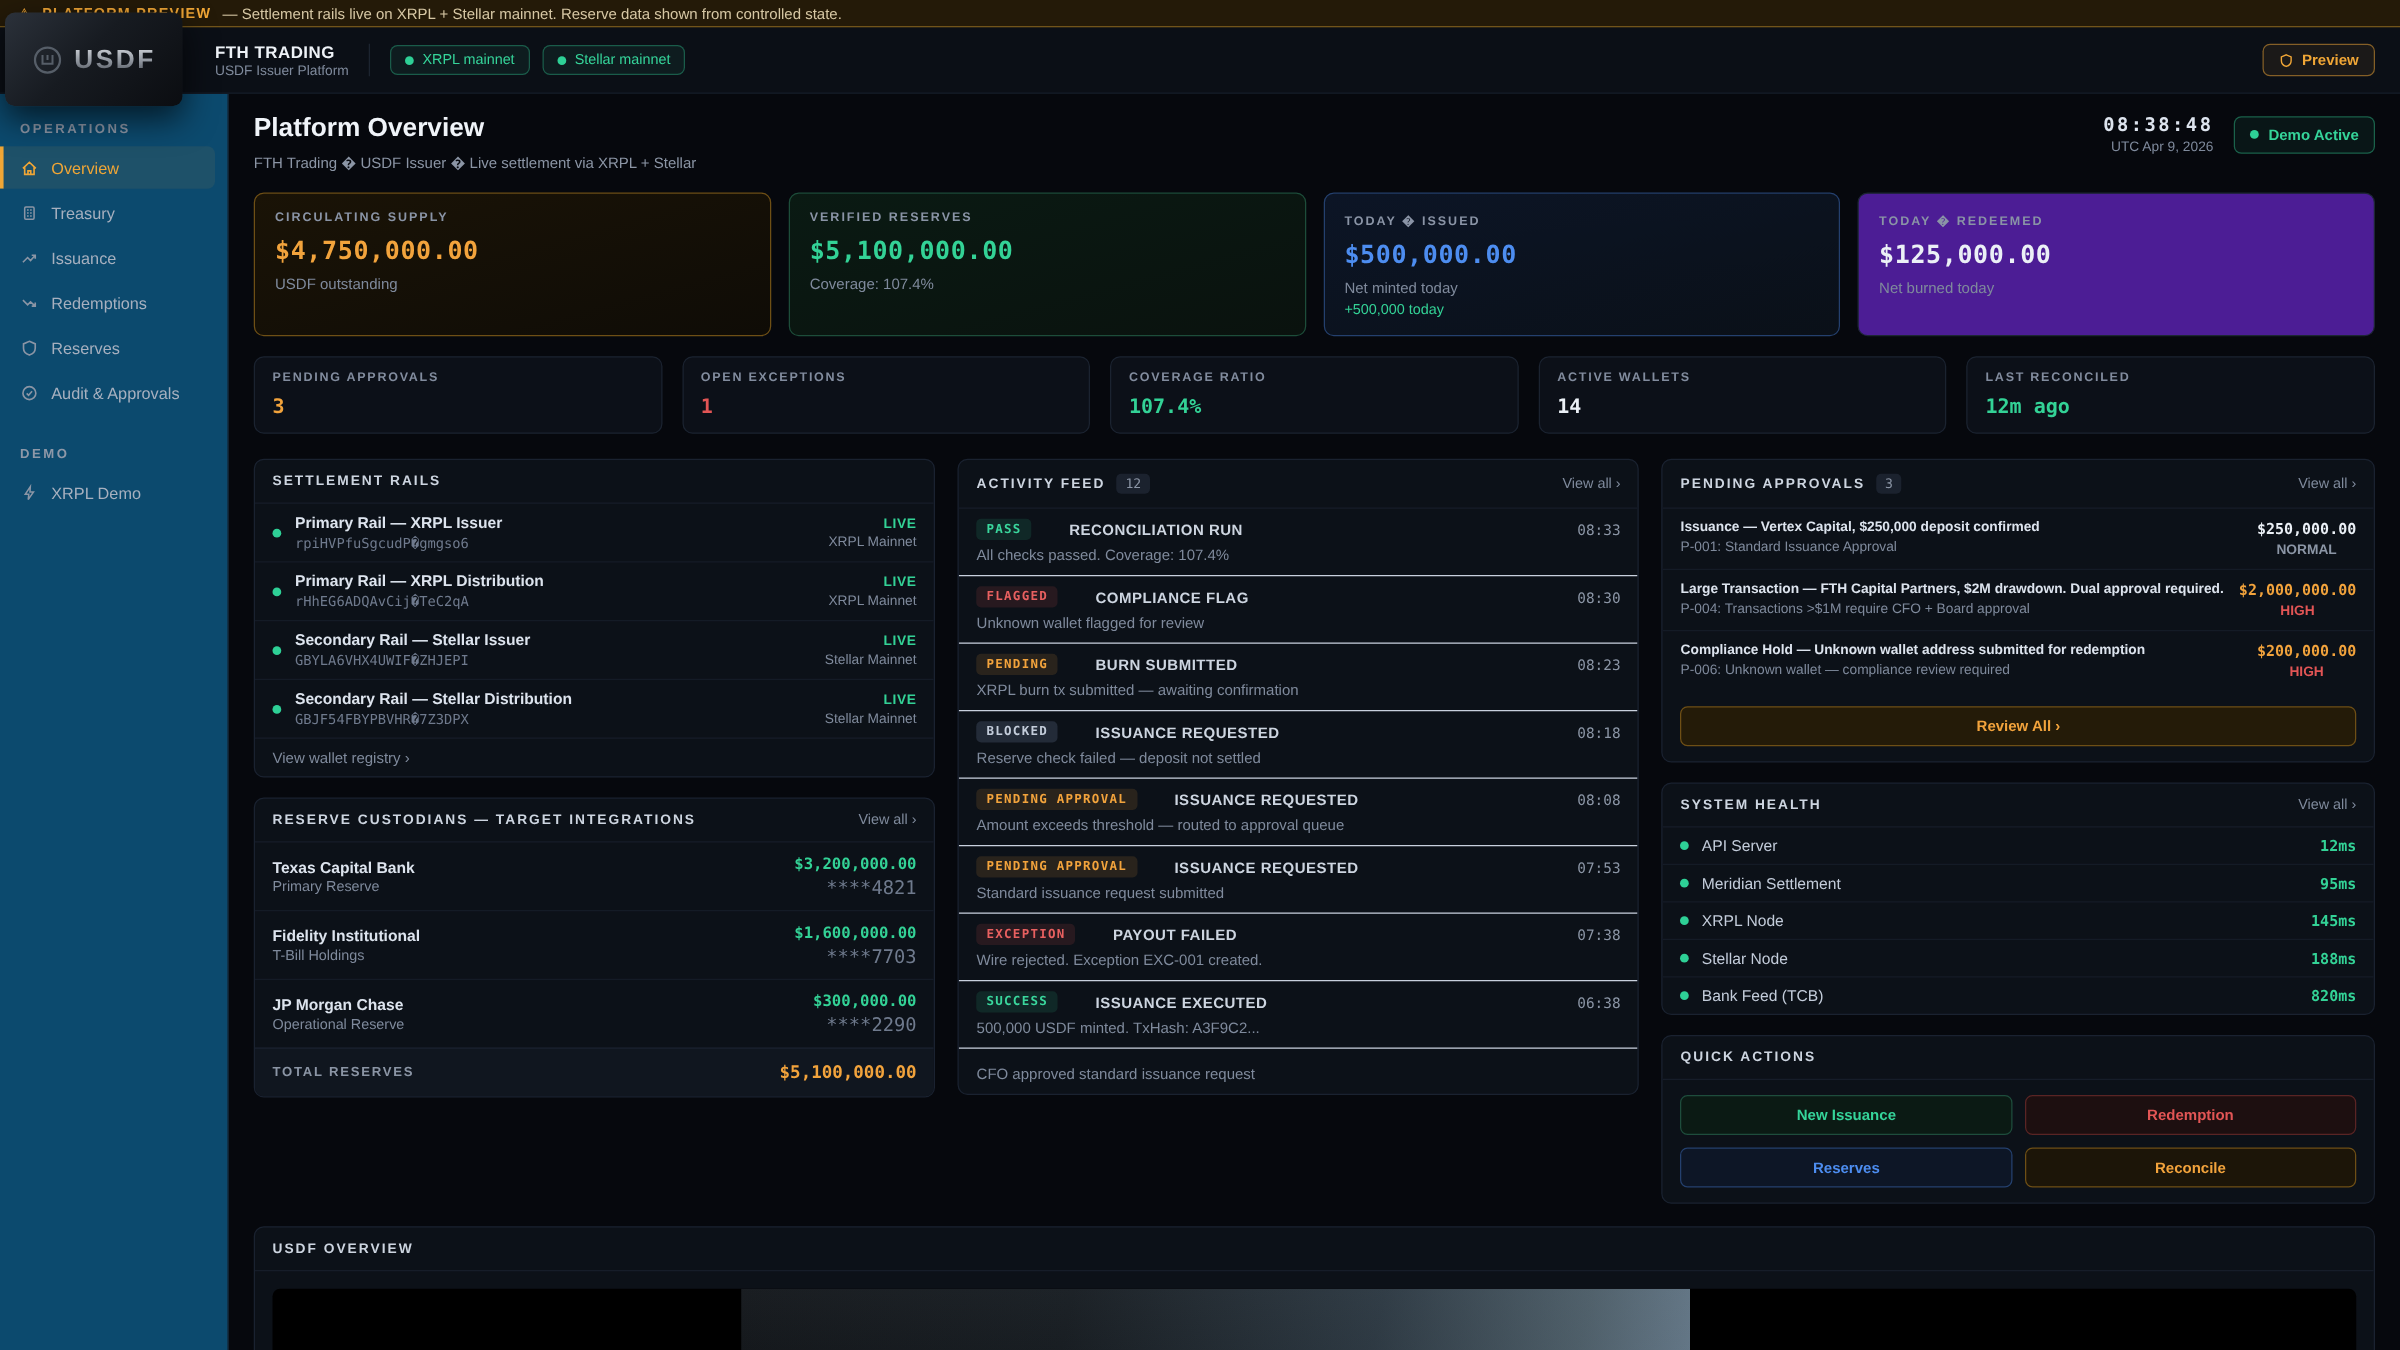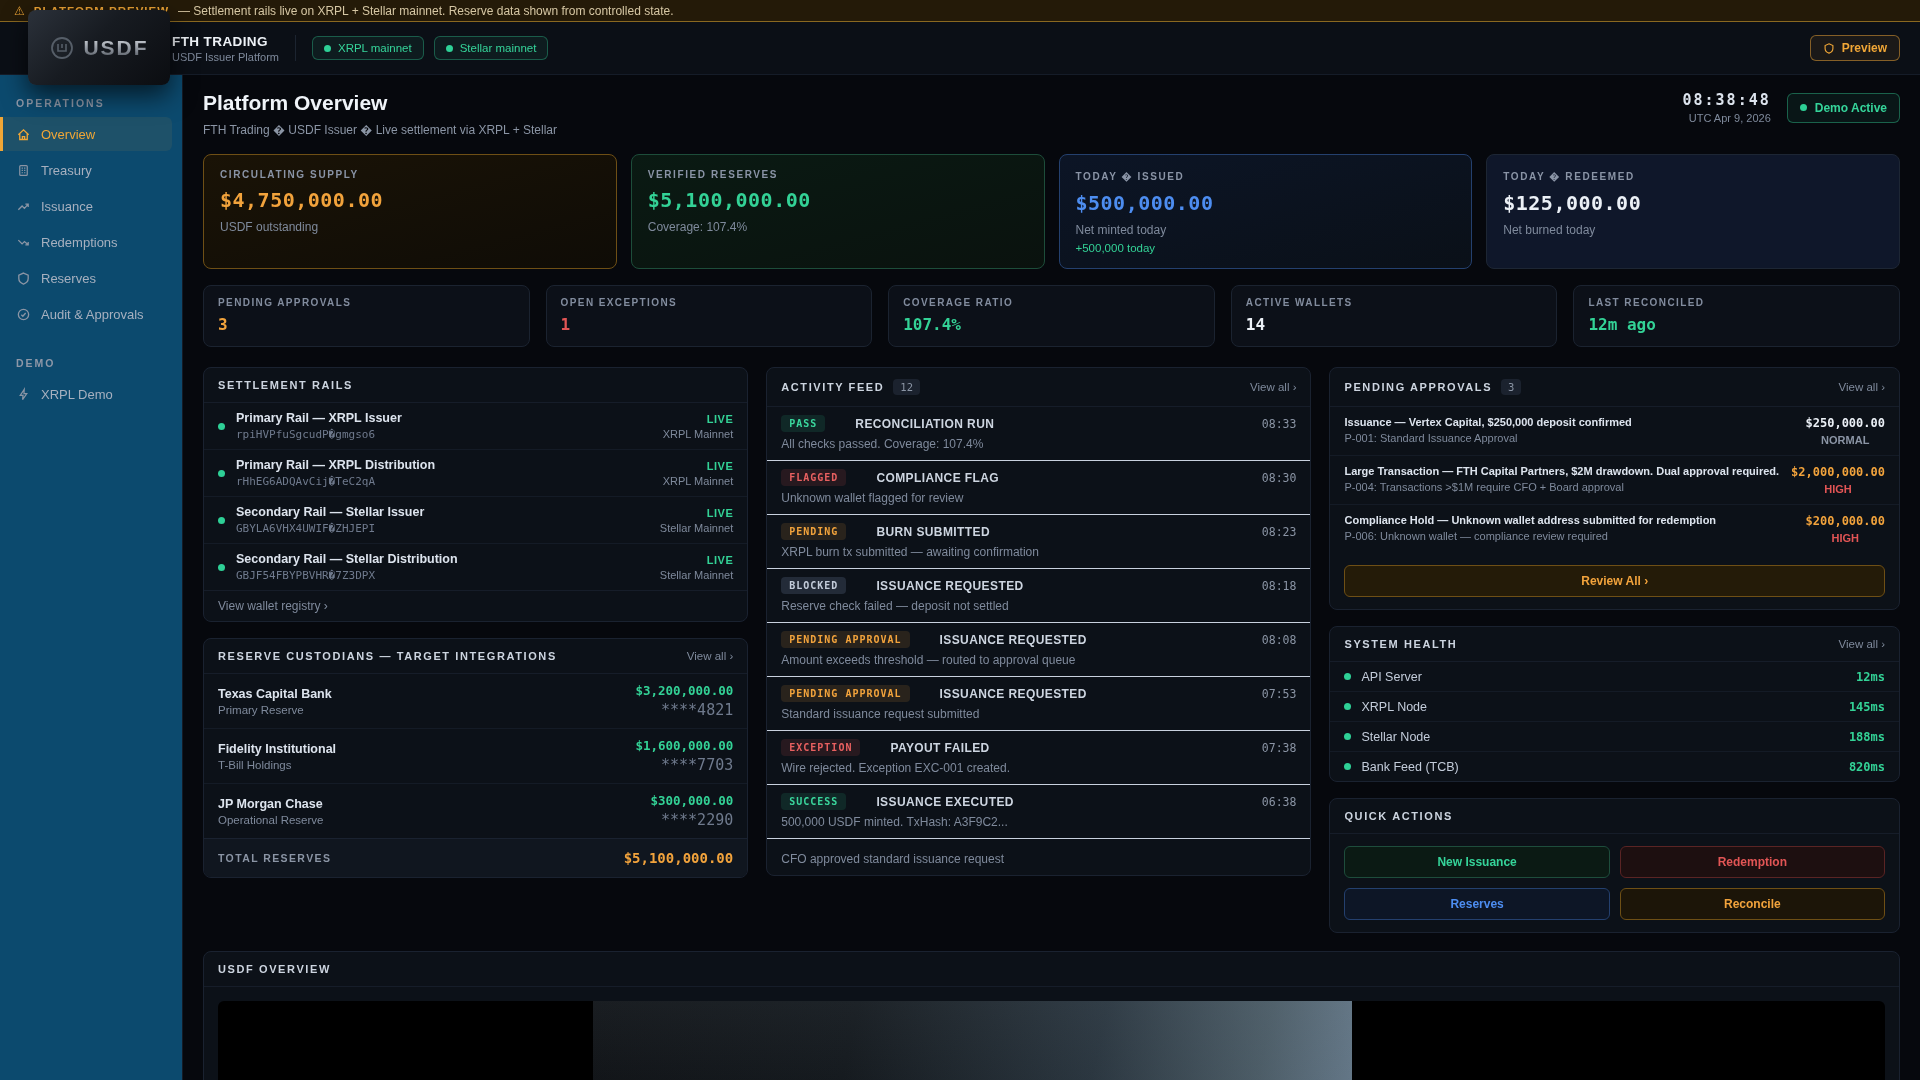--- a/index.html
+++ b/index.html
@@ -9,21 +9,21 @@
 
   
   .banner { height:22px; background:#241a08; border-bottom:1px solid #8a6820;
     display:flex; align-items:center; gap:9px; padding-left:14px; font-size:12px;
     position:relative; z-index:1; }
   .banner .warn { color:#f0a636; font-size:12px; }
   .banner .strong { color:#f0a636; font-weight:bold; letter-spacing:1px; font-size:11.5px; }
   .banner .msg { color:#d6c7a4; }
 
   
-  .logo-card { position:absolute; left:28px; top:10px; width:142px; height:75px; z-index:20;
+  .logo-card { position:absolute; left:4px; top:10px; width:142px; height:75px; z-index:20;
     border-radius:8px; background:linear-gradient(135deg,#2b313a 0%,#171b21 45%,#0b0d11 100%);
     box-shadow:0 10px 26px rgba(0,0,0,.65); display:flex; align-items:center; justify-content:center; gap:8px; }
   .logo-ring { flex:0 0 auto; }
   .logo-word { font-size:21px; font-weight:bold; letter-spacing:2px;
     background:linear-gradient(180deg,#d9dde2 0%,#8d939c 55%,#474c54 100%);
     -webkit-background-clip:text; background-clip:text; color:transparent; }
 
   
   .topbar { height:53px; background:#0b0f16; border-bottom:1px solid #151c28;
     display:flex; align-items:center; padding:0 20px 0 172px; position:relative; z-index:2; }
@@ -62,21 +62,21 @@
   .clock { text-align:right; }
   .clock-time { font-family:"DejaVu Sans Mono",monospace; font-size:15px; font-weight:bold;
     color:#dde4ee; letter-spacing:2px; }
   .clock-date { font-size:11px; color:#7f8a9c; margin-top:3px; }
   .demo-badge { display:flex; align-items:center; gap:8px; font-size:12px; font-weight:bold;
     color:#35d49a; border:1px solid rgba(53,212,154,.4); background:rgba(53,212,154,.07);
     border-radius:6px; padding:7px 12px; }
 
   
   .kpi-grid { display:grid; grid-template-columns:repeat(4,1fr); gap:14px; margin-bottom:16px; }
-  .kpi { border:1px solid #1d2634; background:#0f172a; border-radius:8px; padding:14px 16px; min-height:102px; }
+  .kpi { border:1px solid #1d2634; background:#4c1d95; border-radius:8px; padding:14px 16px; min-height:102px; }
   .kpi-label { font-size:10px; font-weight:bold; letter-spacing:1.6px; color:#8a94a6; }
   .kpi-value { font-family:"DejaVu Sans Mono",monospace; font-size:20px; font-weight:bold;
     color:#ebf0f6; margin-top:8px; letter-spacing:.5px; }
   .kpi-sub { font-size:12px; color:#7f8a9c; margin-top:8px; }
   .kpi-delta { font-size:11.5px; color:#33d296; margin-top:5px; }
   .kpi-delta:empty { display:none; }
   .kpi.tone-amber { border-color:#6e4f15; background:linear-gradient(165deg,#1a1306,#0f0c06); }
   .kpi.tone-amber .kpi-value { color:#f2a33c; }
   .kpi.tone-green { border-color:#1d4d3a; background:linear-gradient(165deg,#0a1a13,#0a120e); }
   .kpi.tone-green .kpi-value { color:#33d296; }
@@ -607,20 +607,25 @@
             <span class="view-all">View all ›</span>
           </div>
           <div>
 
               <div class="hrow">
                 <span class="dot"></span>
                 <span class="h-name">API Server</span>
                 <span class="h-val">12ms</span>
               </div>
 
+              <div class="hrow">
+                <span class="dot"></span>
+                <span class="h-name">Meridian Settlement</span>
+                <span class="h-val">95ms</span>
+              </div>
 
               <div class="hrow">
                 <span class="dot"></span>
                 <span class="h-name">XRPL Node</span>
                 <span class="h-val">145ms</span>
               </div>
 
               <div class="hrow">
                 <span class="dot"></span>
                 <span class="h-name">Stellar Node</span>

